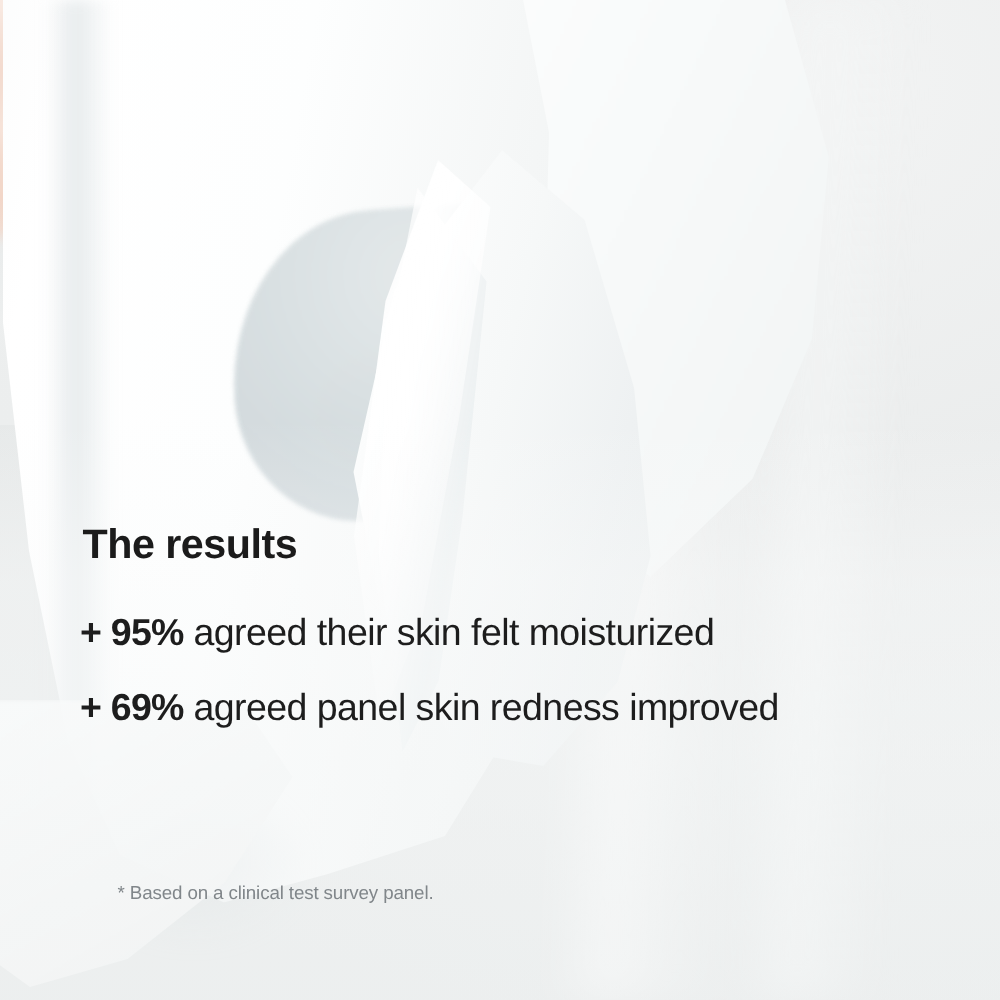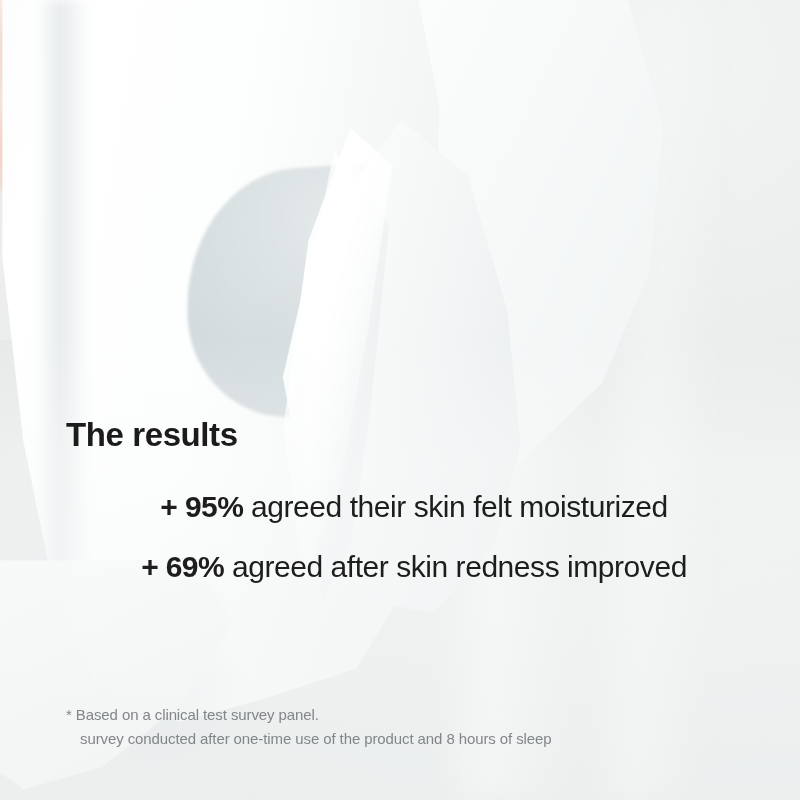--- a/index.html
+++ b/index.html
@@ -260,37 +260,36 @@
   }
   .stat {
     display: block;
     font-size: 30px;
     font-weight: 400;
     color: #1d1d1d;
     letter-spacing: -0.45px;
     line-height: 1.0;
     margin-bottom: 30px;
     white-space: nowrap;
-    text-align: center;
   }
   .stat .pct {
     font-weight: 700;
     letter-spacing: -0.6px;
   }
   .stat .body { font-weight: 400; }
   #footnotes {
     position: absolute;
     left: 66px;
     top: 703px;
     color: #80868a;
     font-size: 15px;
     line-height: 1.62;
     letter-spacing: -0.1px;
   }
-  .footnote-line { display: block; white-space: nowrap; }
+  .footnote-line { display: block; white-space: nowrap; margin-left: 28px; }
   #footnote-2 { padding-left: 14px; }
 </style>
 </head>
 <body>
 
 <div id="canvas">
 
   <div class="photo-layer" id="backdrop"></div>
   <div class="photo-layer" id="backdrop-folds"></div>
 
@@ -325,23 +324,22 @@
 
   <div id="content">
 
     <h1 id="headline">The results</h1>
 
     <div id="stats">
       <span class="stat">
         <span class="pct">+ 95%</span><span class="body"> agreed their skin felt moisturized</span>
       </span>
       <span class="stat">
-        <span class="pct">+ 69%</span><span class="body"> agreed after skin redness improved</span>
+        <span class="pct">+ 69%</span><span class="body"> agreed panel skin redness improved</span>
       </span>
     </div>
 
     <div id="footnotes">
       <span class="footnote-line" id="footnote-1">* Based on a clinical test survey panel.</span>
-      <span class="footnote-line" id="footnote-2">survey conducted after one-time use of the product and 8 hours of sleep</span>
     </div>
 
   </div>
 </div>
 
 </body></html>

